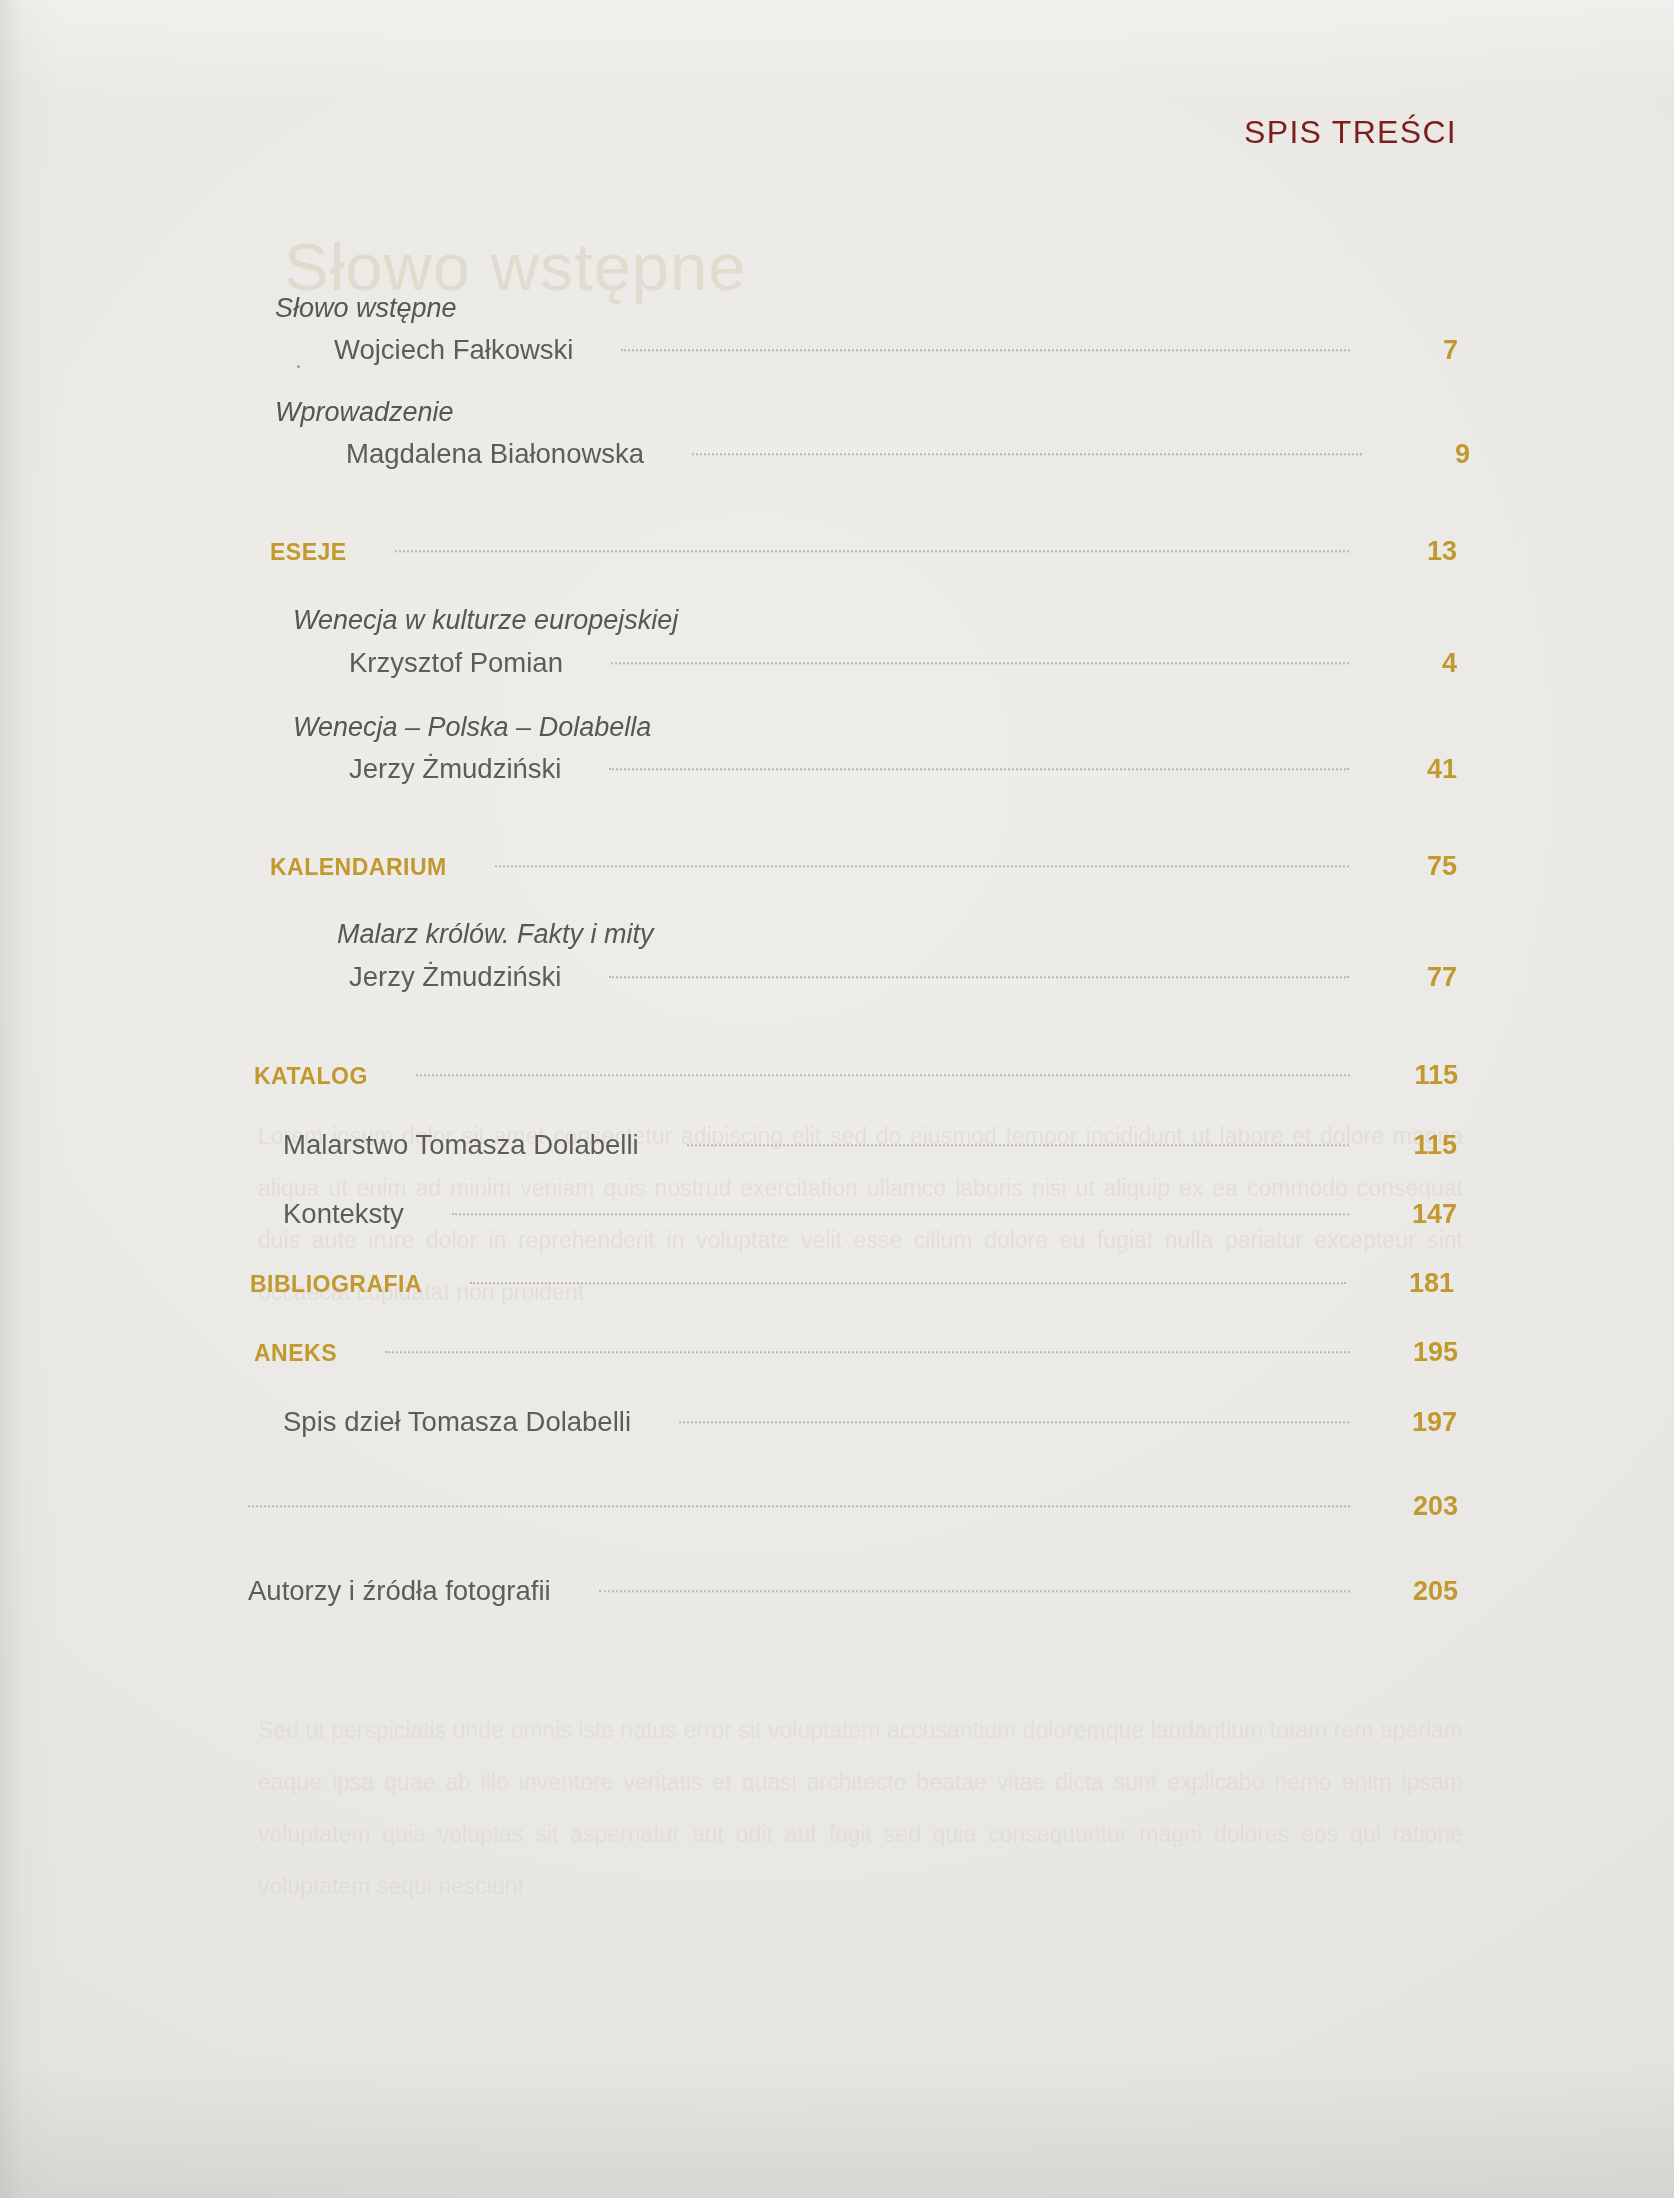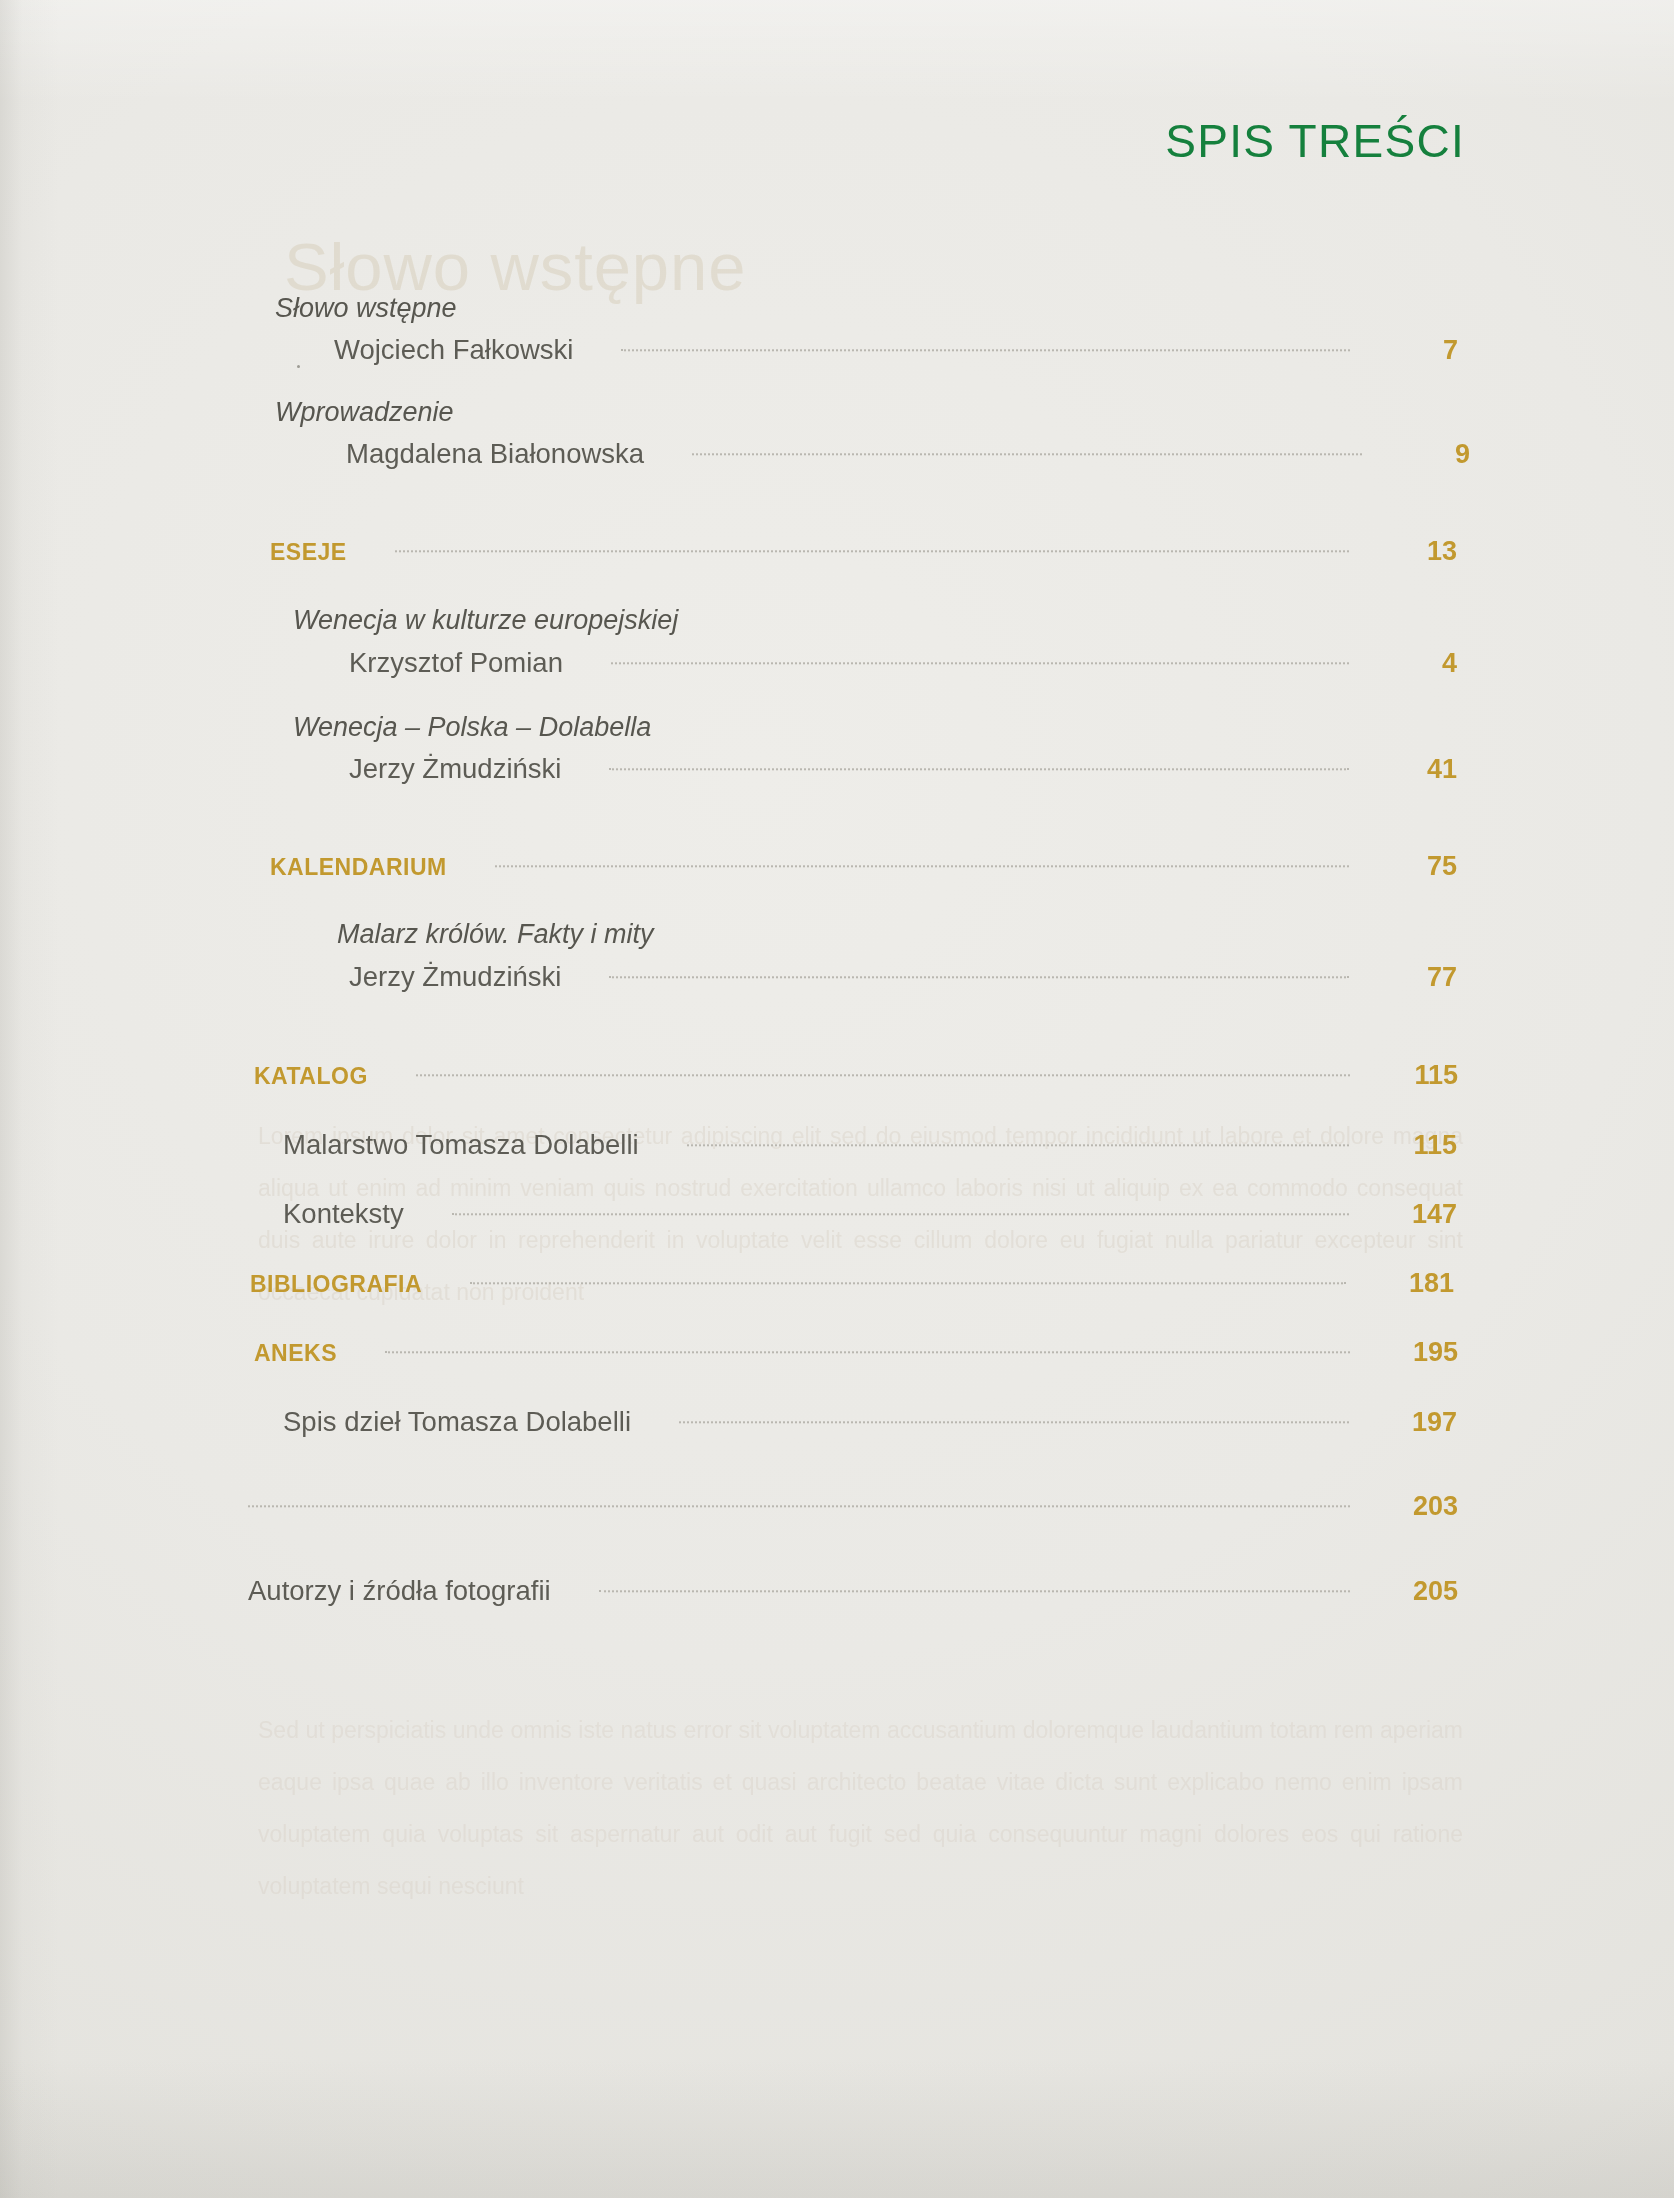--- a/index.html
+++ b/index.html
@@ -72,25 +72,25 @@
     user-select: none;
   }
 
   .sheet {
     position: absolute;
     inset: 0;
   }
 
   .toc-heading {
     position: absolute;
-    right: 209px;
+    right: 217px;
     top: 114px;
-    font-size: 46px;
+    font-size: 32px;
     letter-spacing: 1.3px;
-    color: #15803d;
+    color: #7f1d1d;
     font-weight: 400;
   }
 
   .toc {
     position: absolute;
     left: 0;
     top: 293px;
     width: 100%;
   }
 

